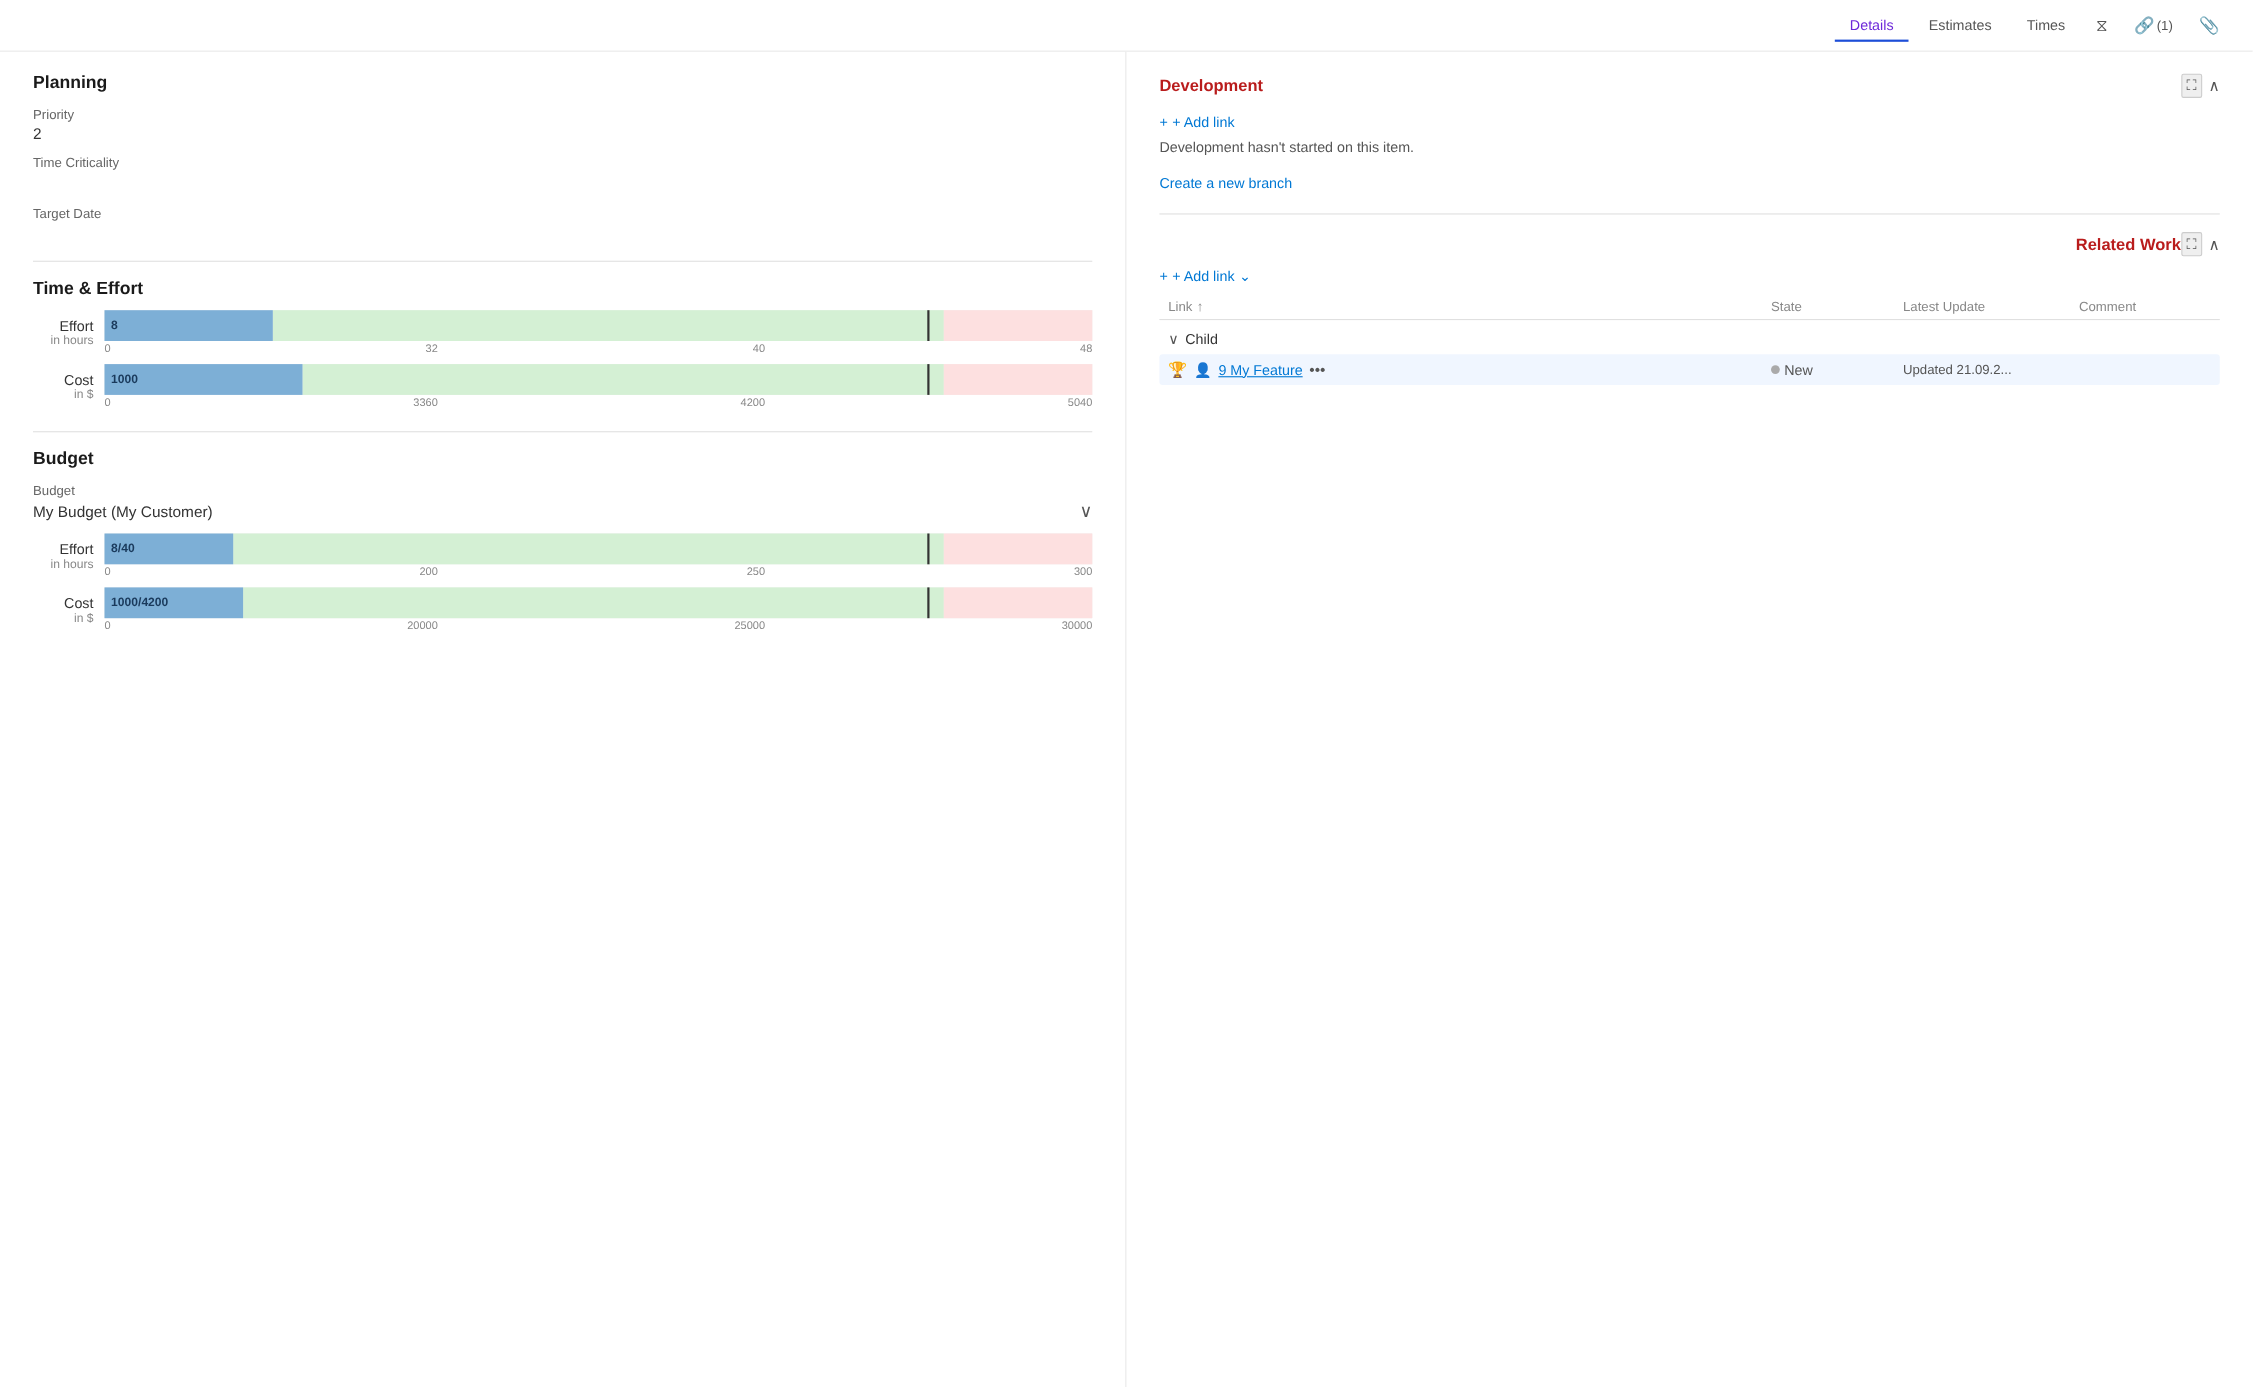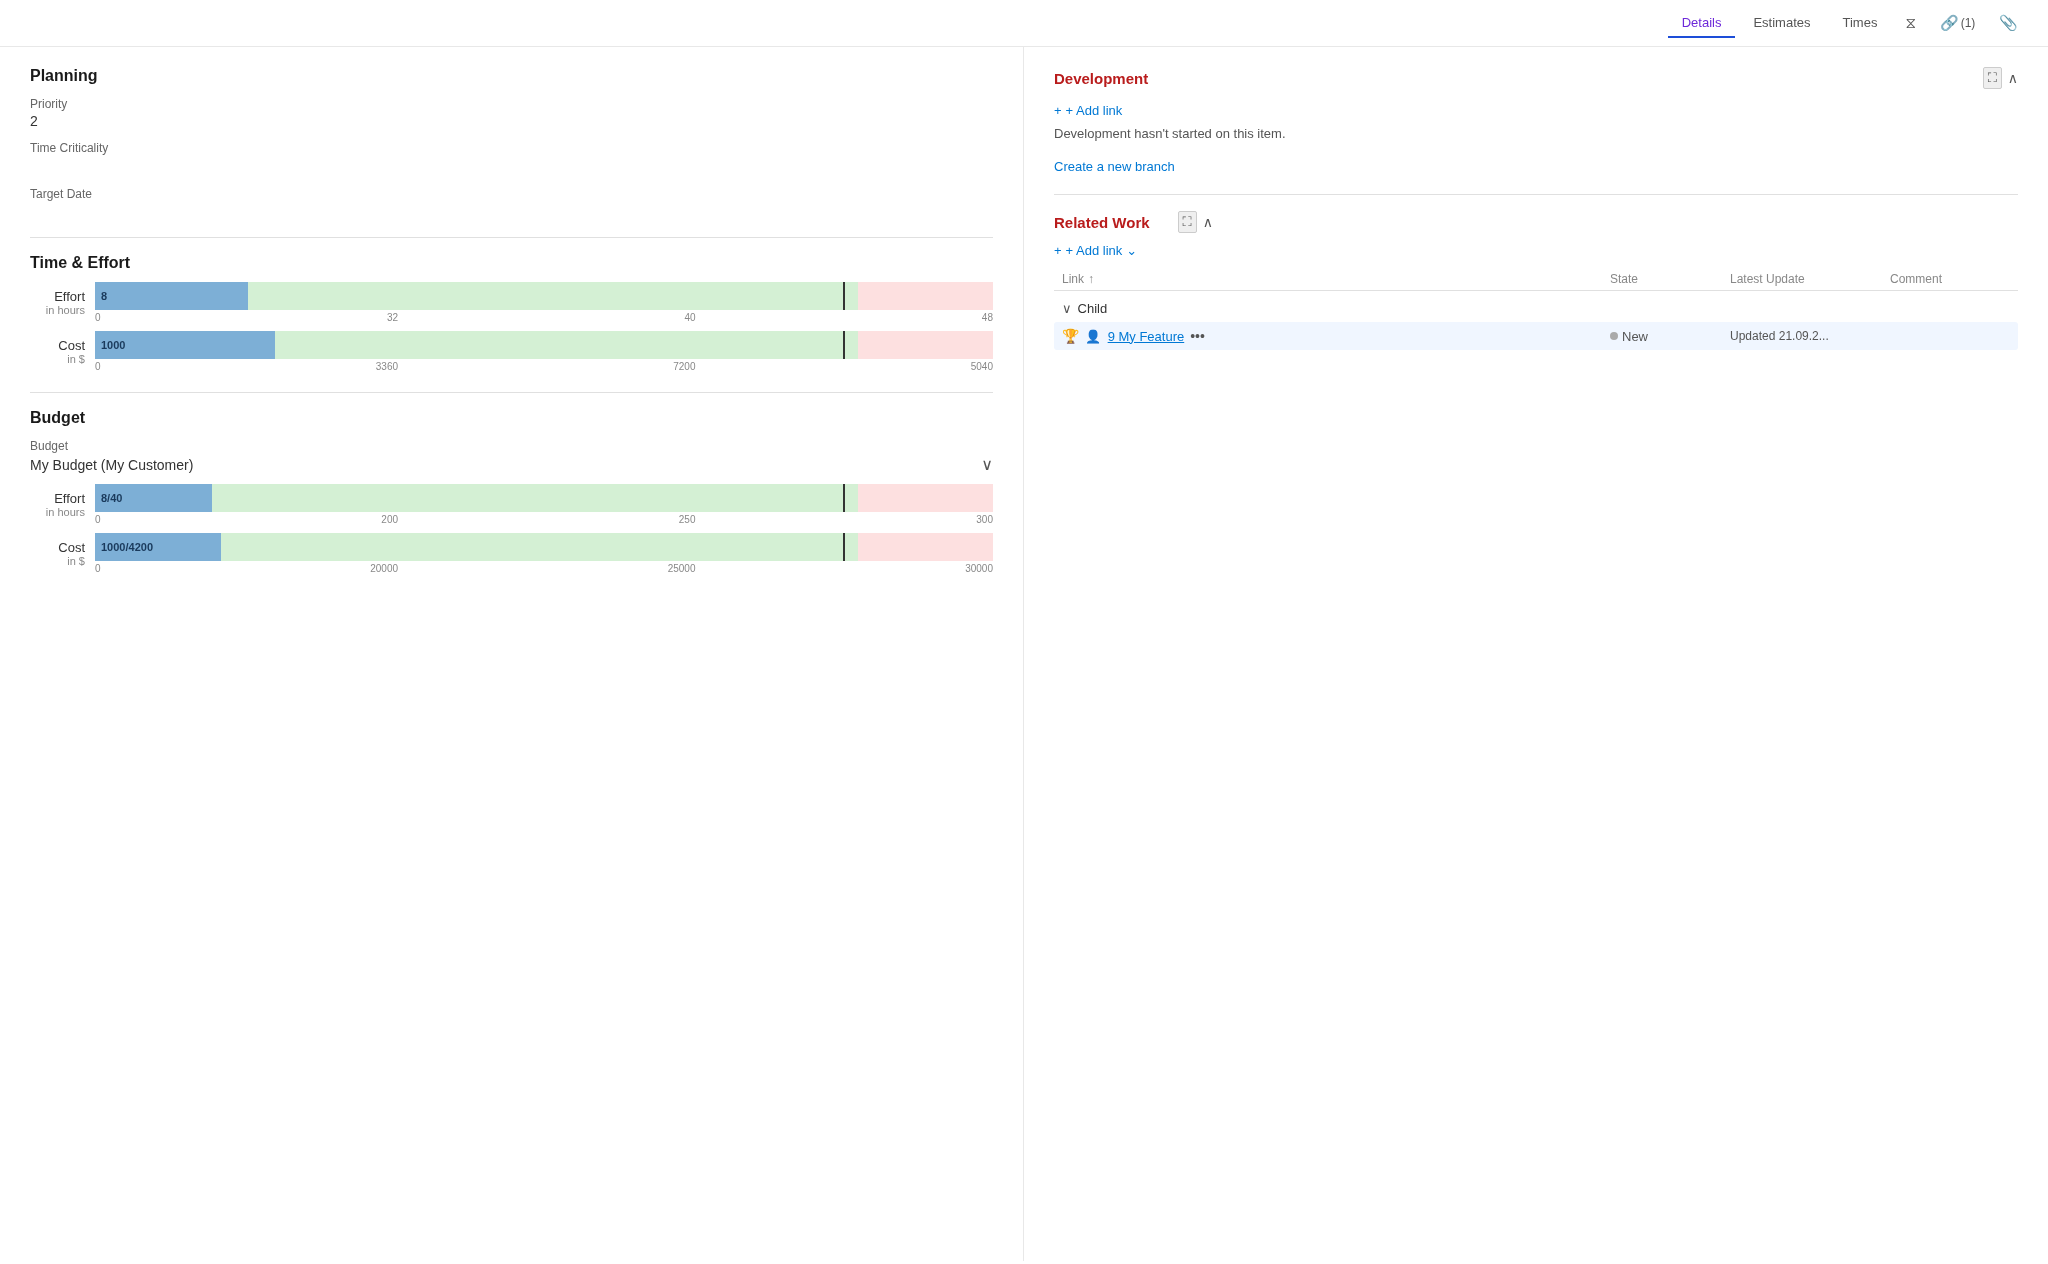--- a/index.html
+++ b/index.html
@@ -185,24 +185,23 @@
     .create-branch-link {
       color: #0078d4;
       cursor: pointer;
       font-size: 13px;
       text-decoration: none;
     }
 
     
     .related-work-header {
       display: flex;
-      justify-content: flex-start;
+      justify-content: flex-end;
       align-items: center;
       margin-bottom: 10px;
-      gap: 28px;
     }
     .add-link-dropdown {
       background: none;
       border: none;
       cursor: pointer;
       color: #0078d4;
       font-size: 13px;
       display: flex;
       align-items: center;
       gap: 4px;
@@ -378,21 +377,21 @@
               <div class="bar-blue" style="width:20%;">
                 <span>1000</span>
               </div>
               <div class="bar-green"></div>
               <div class="bar-pink"></div>
               <div class="bar-marker" style="left: 83.3%;"></div>
             </div>
             <div class="axis-ticks">
               <span>0</span>
               <span>3360</span>
-              <span>7200</span>
+              <span>4200</span>
               <span>5040</span>
             </div>
           </div>
         </div>
       </div>
     </div>
 
     <hr class="divider">
 
     <div>

